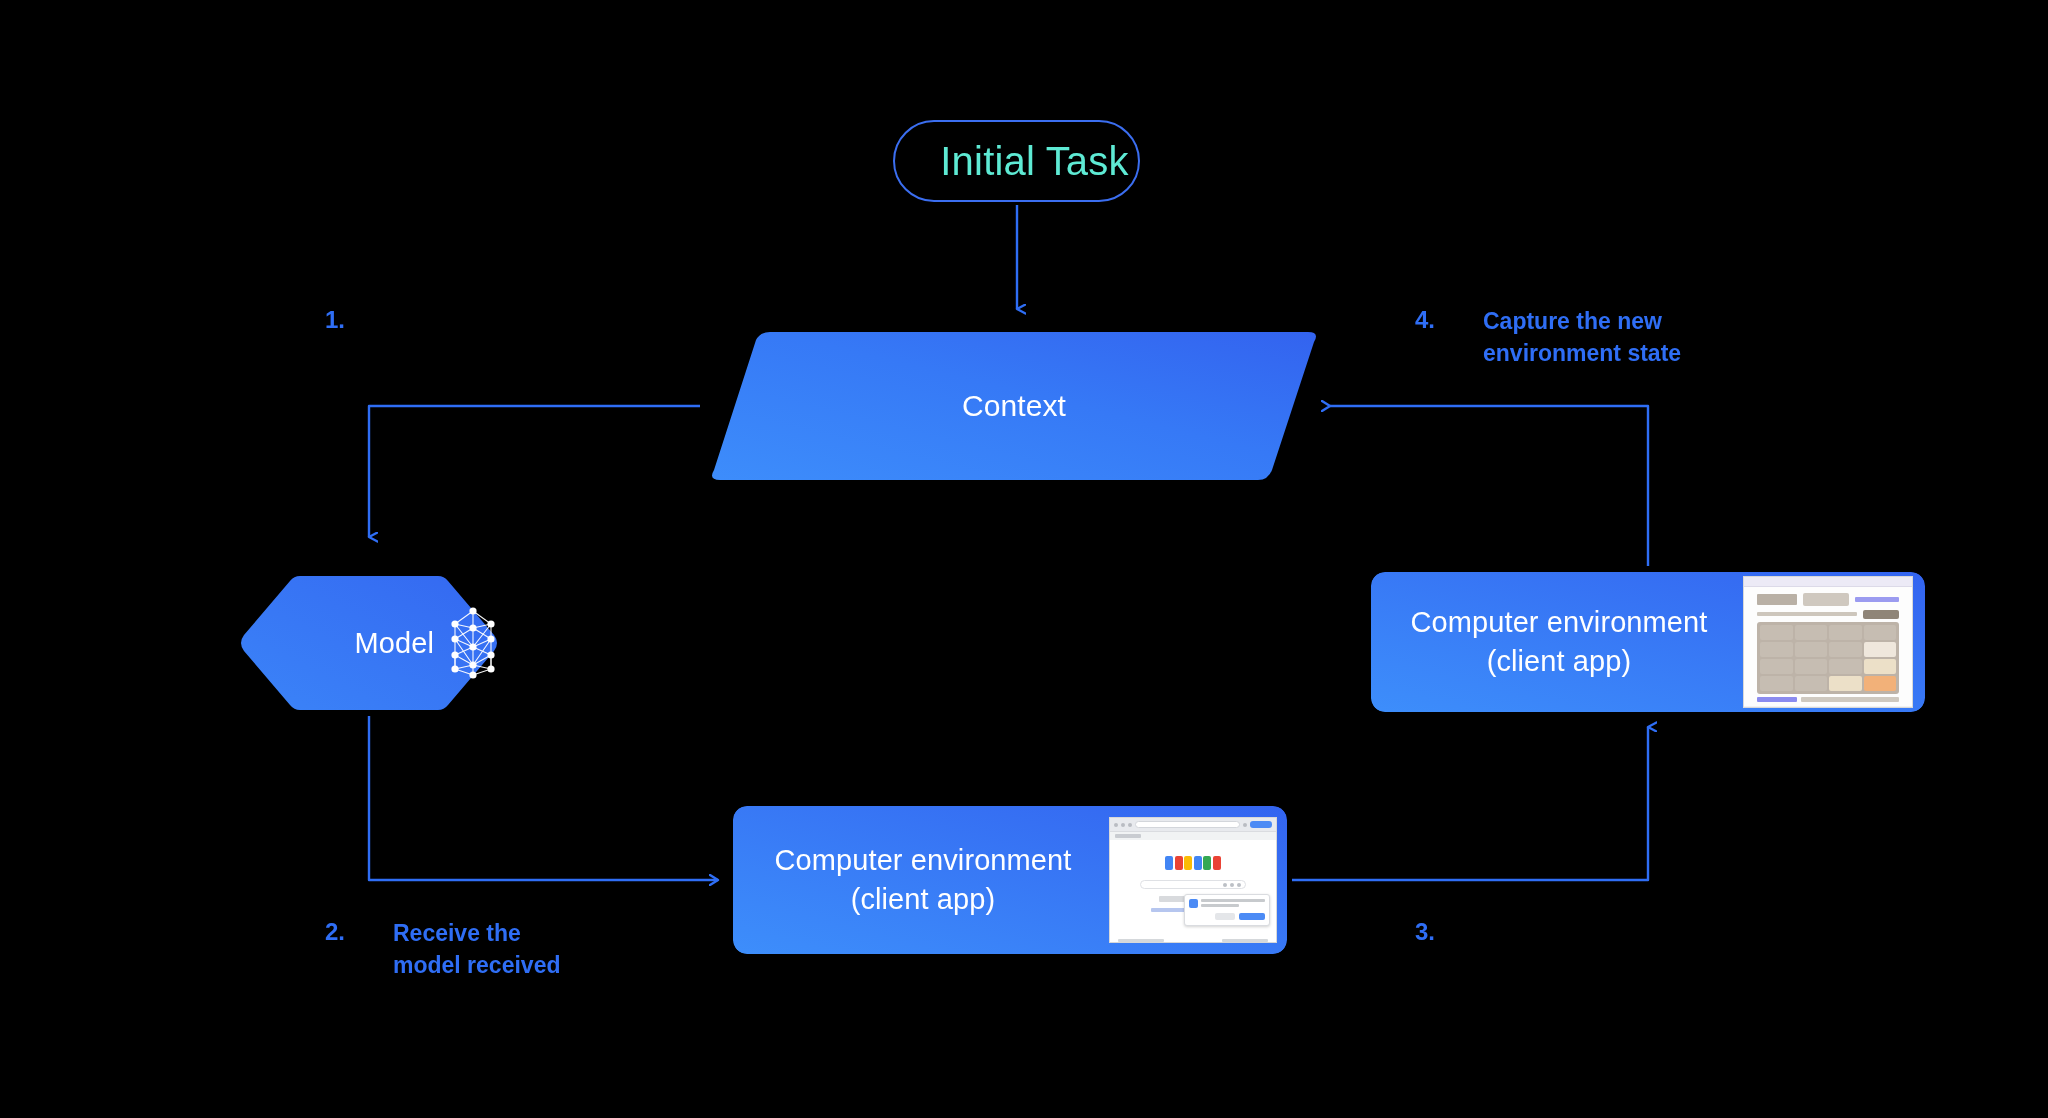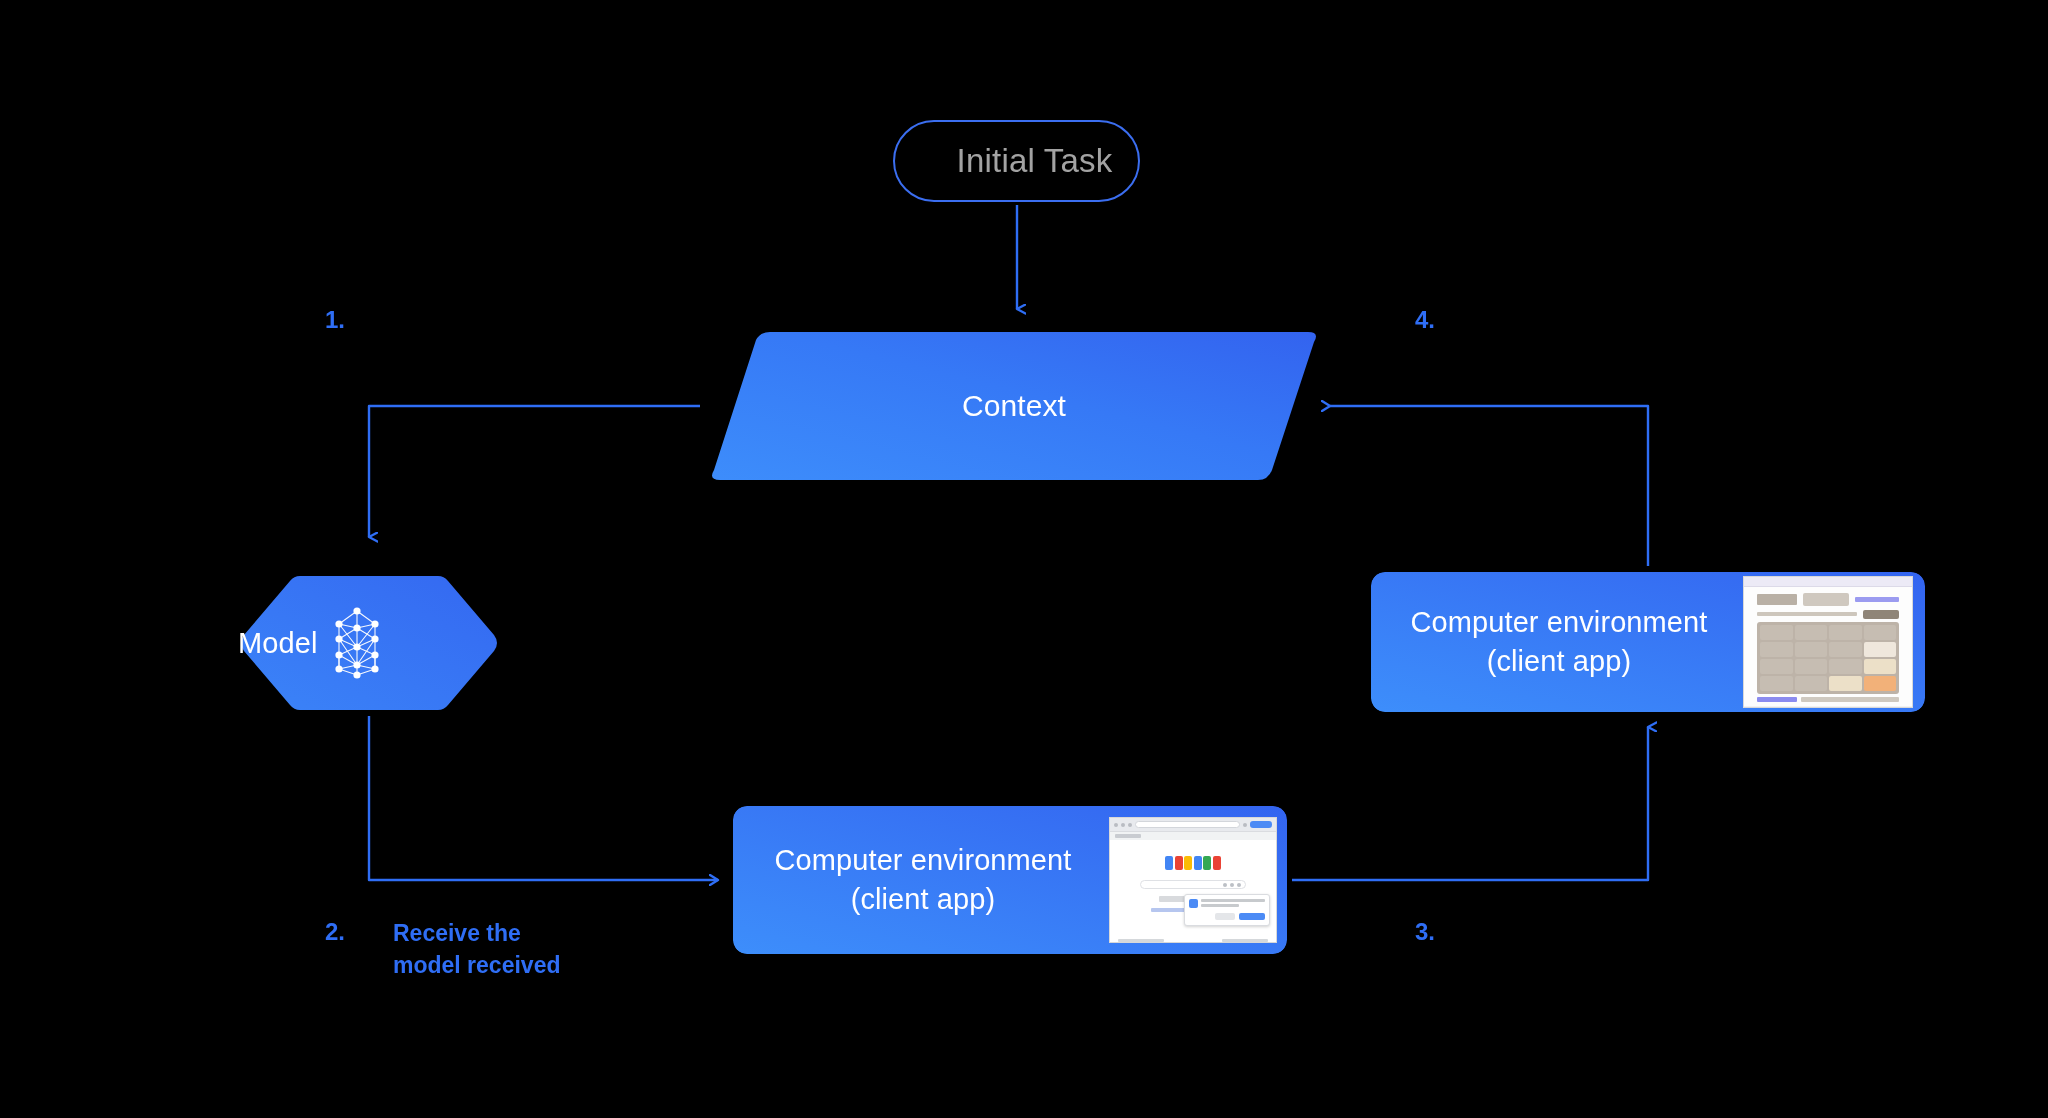--- a/index.html
+++ b/index.html
@@ -34,22 +34,22 @@
     width: 247px;
     height: 82px;
     border: 2.5px solid #3b6ef0;
     border-radius: 41px;
     display: flex;
     align-items: center;
     justify-content: center;
     background: transparent;
   }
   .pill-label {
-    color: #a3a3a3;
-    font-size: 33px;
+    color: #5eead4;
+    font-size: 40px;
     letter-spacing: 0.2px;
     white-space: nowrap;
     margin-left: 36px;
   }
 
   
   .parallelogram-wrap {
     position: absolute;
     left: 708px;
     top: 330px;
@@ -83,21 +83,21 @@
     top: 573px;
     width: 262px;
     height: 140px;
   }
   .hex-shape { position: absolute; inset: 0; width: 100%; height: 100%; }
   .hex-content {
     position: absolute;
     inset: 0;
     display: flex;
     align-items: center;
-    justify-content: flex-start;
+    justify-content: flex-end;
     gap: 12px;
   }
   .hex-label {
     color: #ffffff;
     font-size: 29px;
     letter-spacing: 0.1px;
   }
   .nn-icon { width: 54px; height: 76px; display: block; }
 
   
@@ -472,15 +472,17 @@
   <div class="step" id="step-2">
     <span class="step-num">2.</span>
     <span class="step-text">Receive the
 model received</span>
   </div>
   <div class="step" id="step-3">
     <span class="step-num">3.</span>
   </div>
   <div class="step" id="step-4">
     <span class="step-num">4.</span>
+    <span class="step-text">Capture the new
+environment state</span>
   </div>
 
 </div>
 
 </body></html>

